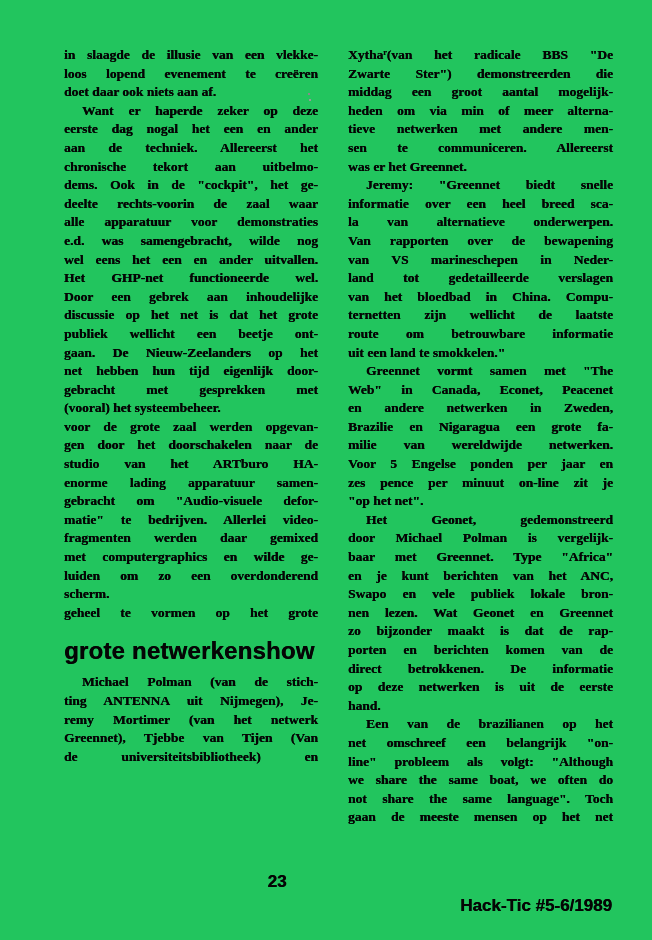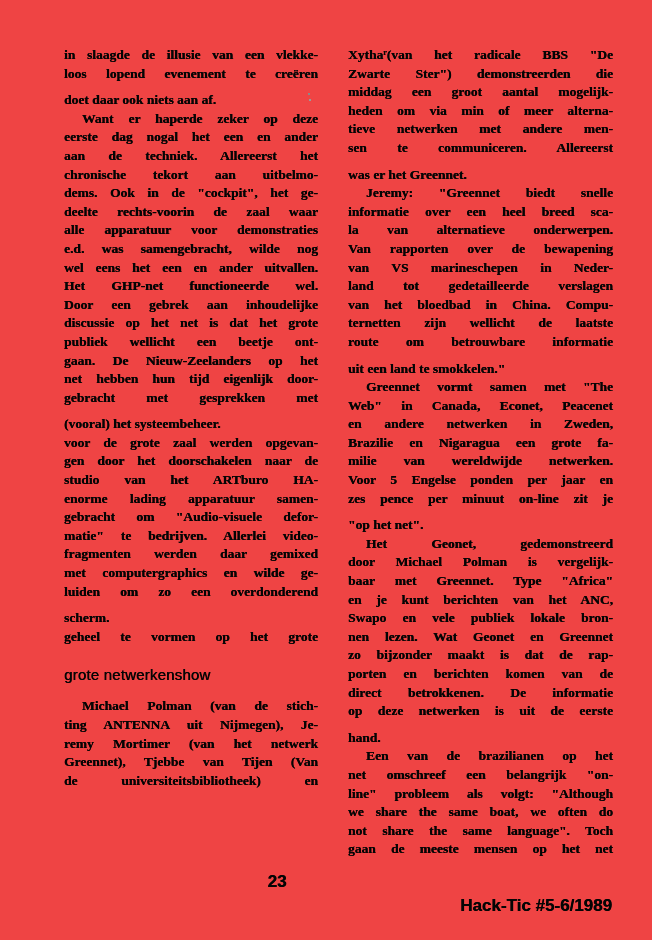--- a/index.html
+++ b/index.html
@@ -4,46 +4,46 @@
 <style>
   html, body {
     margin: 0;
     padding: 0;
     background: #ffffff;
   }
   .page {
     position: relative;
     width: 652px;
     height: 940px;
-    background: #ef4444;
+    background: #22c55e;
     overflow: hidden;
     font-family: "Liberation Serif", serif;
     color: #050505;
   }
   .column {
     position: absolute;
     top: 46px;
   }
   .col-left  { left: 64px;  width: 254px; }
   .col-right { left: 348px; width: 265px; }
   .line {
     font-size: 13.5px;
     line-height: 18.6px;
     font-weight: 700;
     text-align: justify;
     text-align-last: justify;
     white-space: normal;
     text-shadow: 0.35px 0 0 currentColor;
   }
-  .line.para-end { text-align-last: left; margin-top: 8px; }
+  .line.para-end { text-align-last: left; }
   .line.indent   { text-indent: 18px; }
   .heading {
     font-family: "Liberation Sans", sans-serif;
-    font-weight: 400;
-    font-size: 15px;
+    font-weight: 700;
+    font-size: 24px;
     line-height: 24px;
     letter-spacing: 0.2px;
     margin: 17px 0 10px 0;
     text-shadow: 0.4px 0 0 currentColor;
   }
   .footer-pagenum {
     position: absolute;
     top: 872px;
     left: 0;
     width: 554px;

